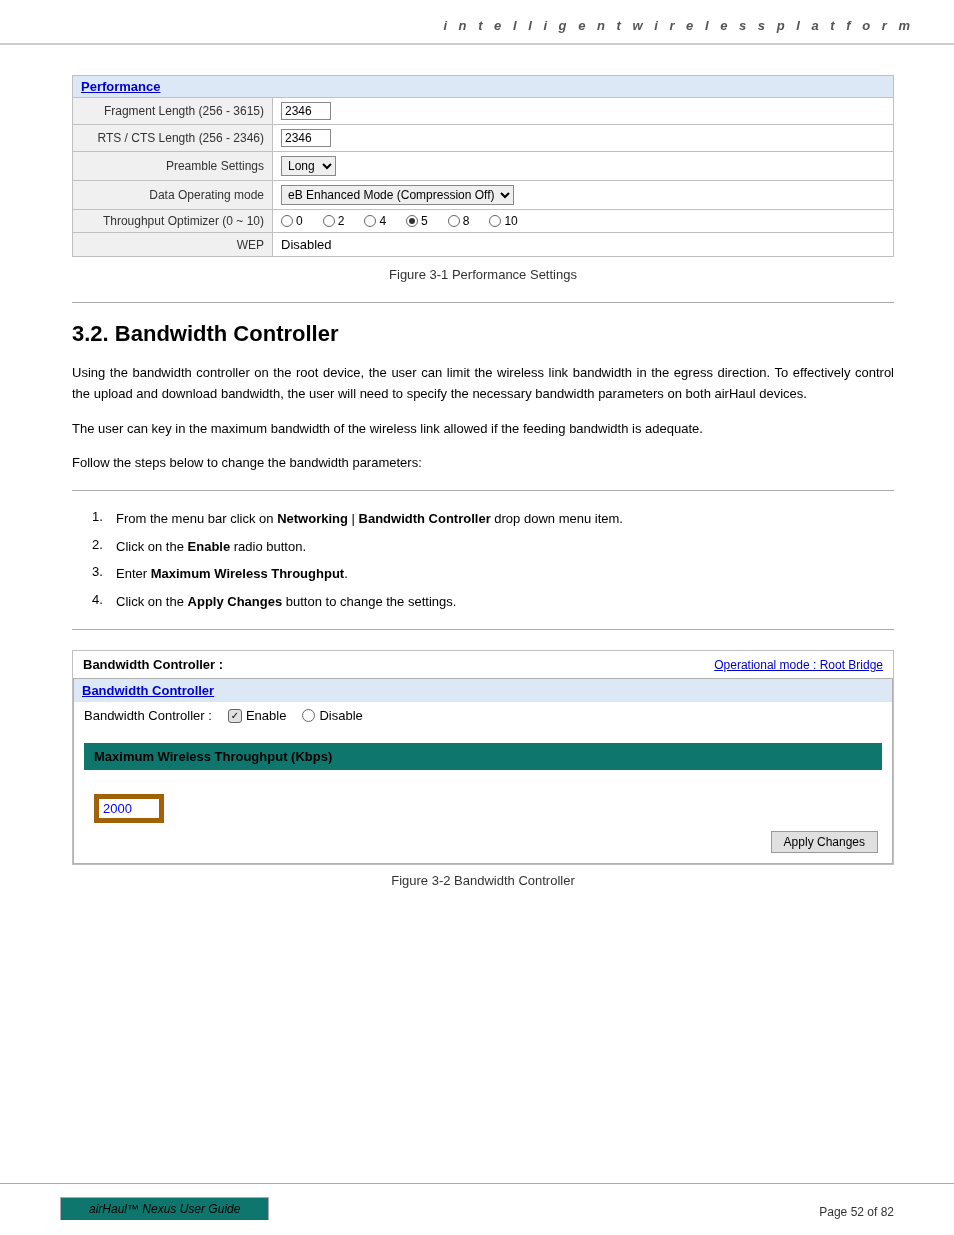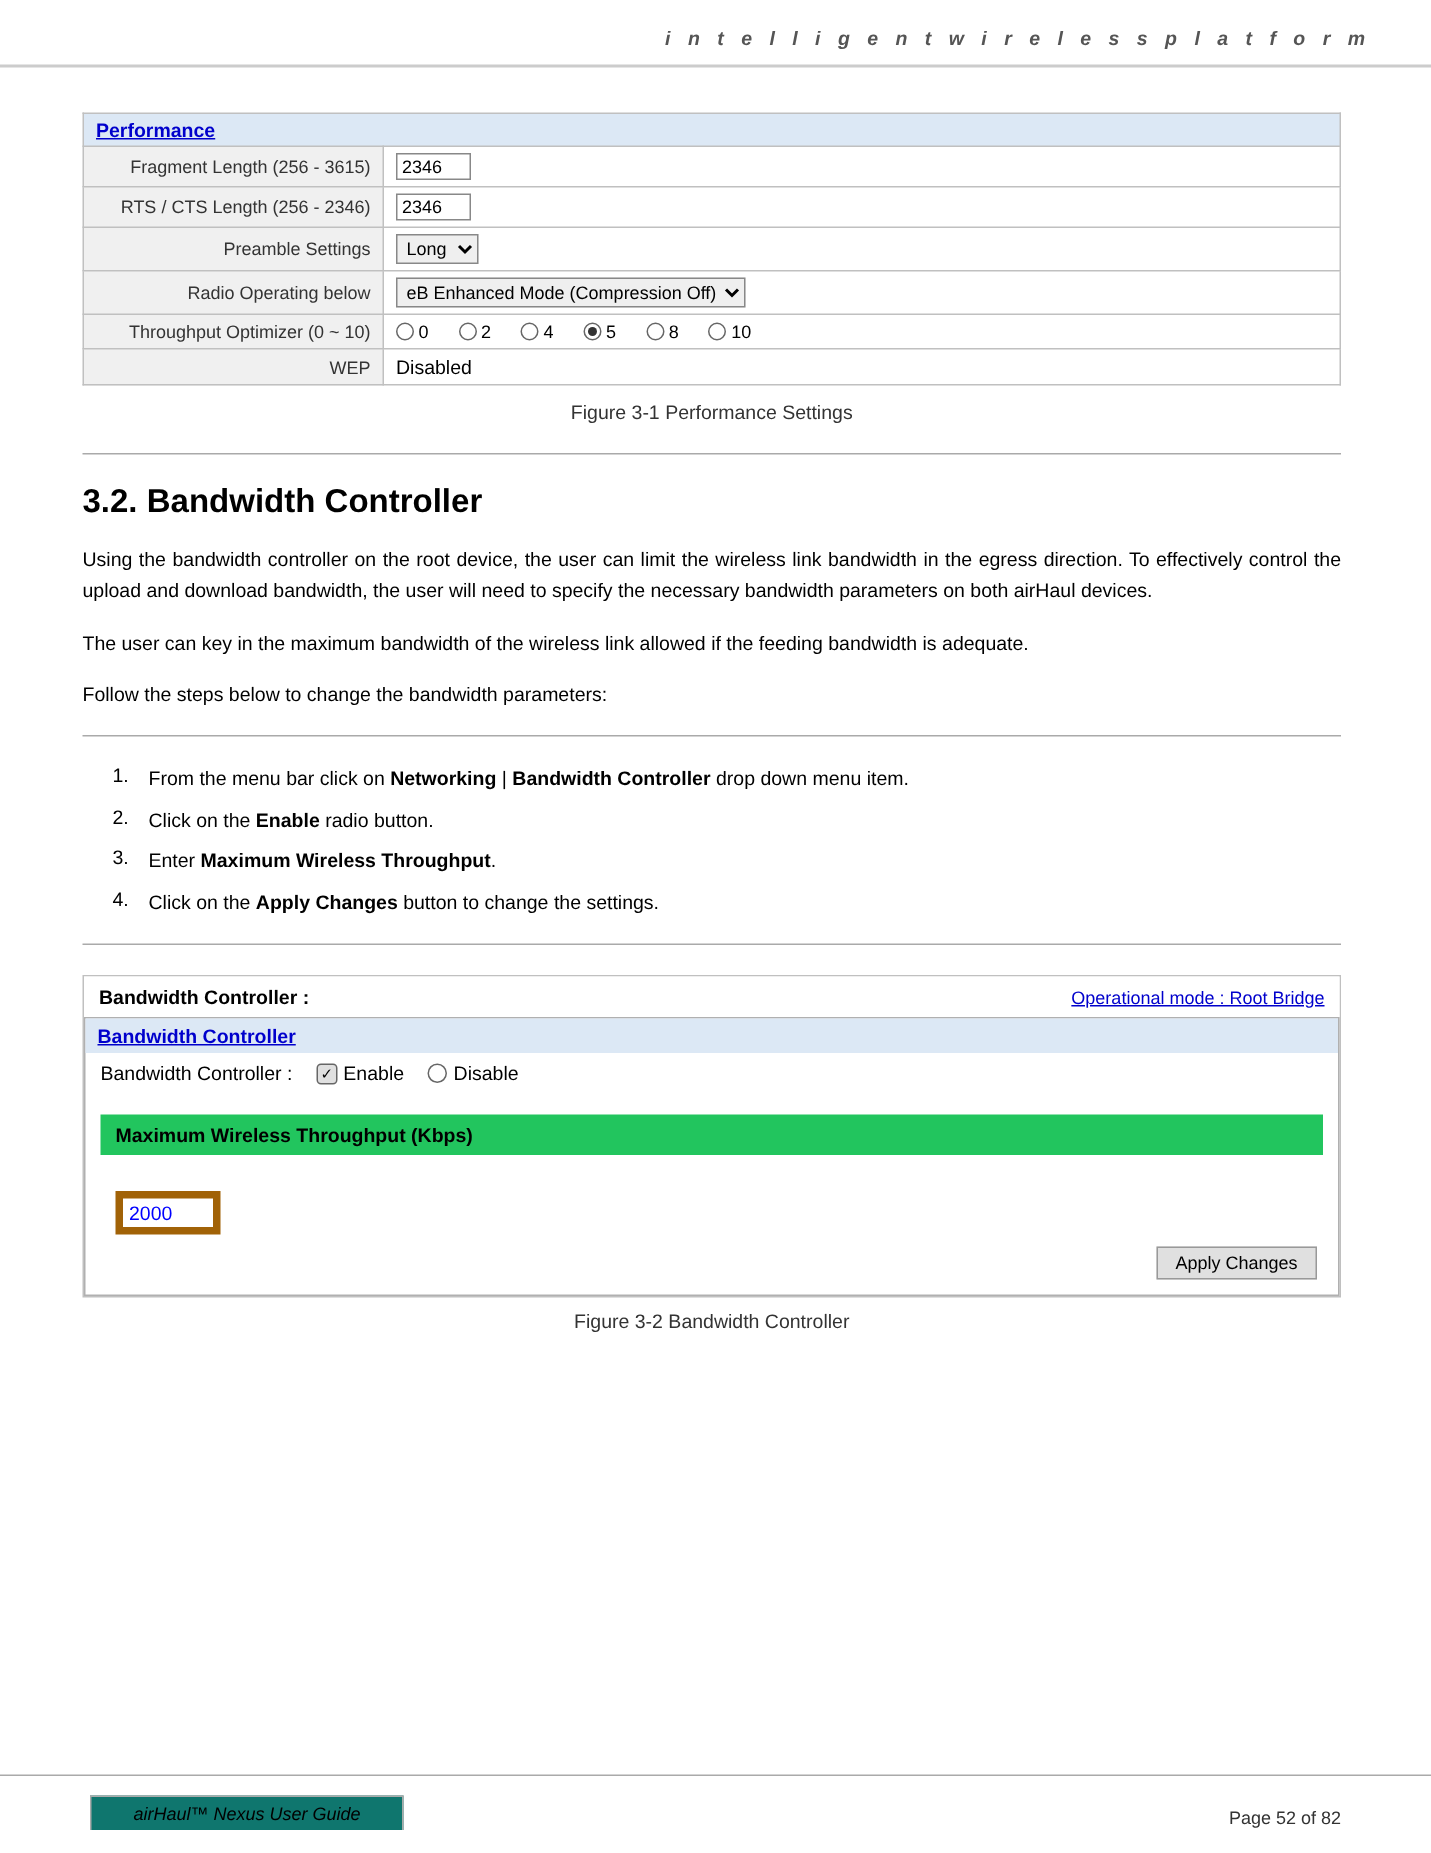--- a/index.html
+++ b/index.html
@@ -25,21 +25,21 @@
     .header-title {
       letter-spacing: 4px;
       font-size: 13px;
       color: #555;
       font-style: italic;
       font-weight: bold;
     }
 
     
     .main-content {
-      padding: 30px 60px 30px 55px;
+      padding: 30px 60px 30px 72px;
     }
 
     
     .settings-table {
       width: 100%;
       border-collapse: collapse;
       border: 1px solid #b0b0b0;
       margin-bottom: 10px;
     }
     .settings-table td {
@@ -210,21 +210,21 @@
     .bw-label {
       font-size: 13px;
     }
     .radio-inline {
       display: flex;
       align-items: center;
       gap: 4px;
       font-size: 13px;
     }
     .max-throughput-section {
-      background: #22c55e;
+      background: #0f766e;
       padding: 6px 10px;
       margin: 20px 0;
       font-size: 13px;
       font-weight: bold;
     }
     .throughput-input-row {
       padding: 4px 10px;
       background: #fff;
     }
     .throughput-input {
@@ -311,21 +311,21 @@
       <td class="label-cell">Preamble Settings</td>
       <td class="value-cell">
         <select class="select-control">
           <option>Long</option>
           <option>Short</option>
         </select>
       </td>
     </tr>
 
     <tr>
-      <td class="label-cell">Radio Operating below</td>
+      <td class="label-cell">Data Operating mode</td>
       <td class="value-cell">
         <select class="select-control">
           <option>eB Enhanced Mode (Compression Off)</option>
           <option>Standard Mode</option>
         </select>
       </td>
     </tr>
 
     <tr>
       <td class="label-cell">Throughput Optimizer (0 ~ 10)</td>

